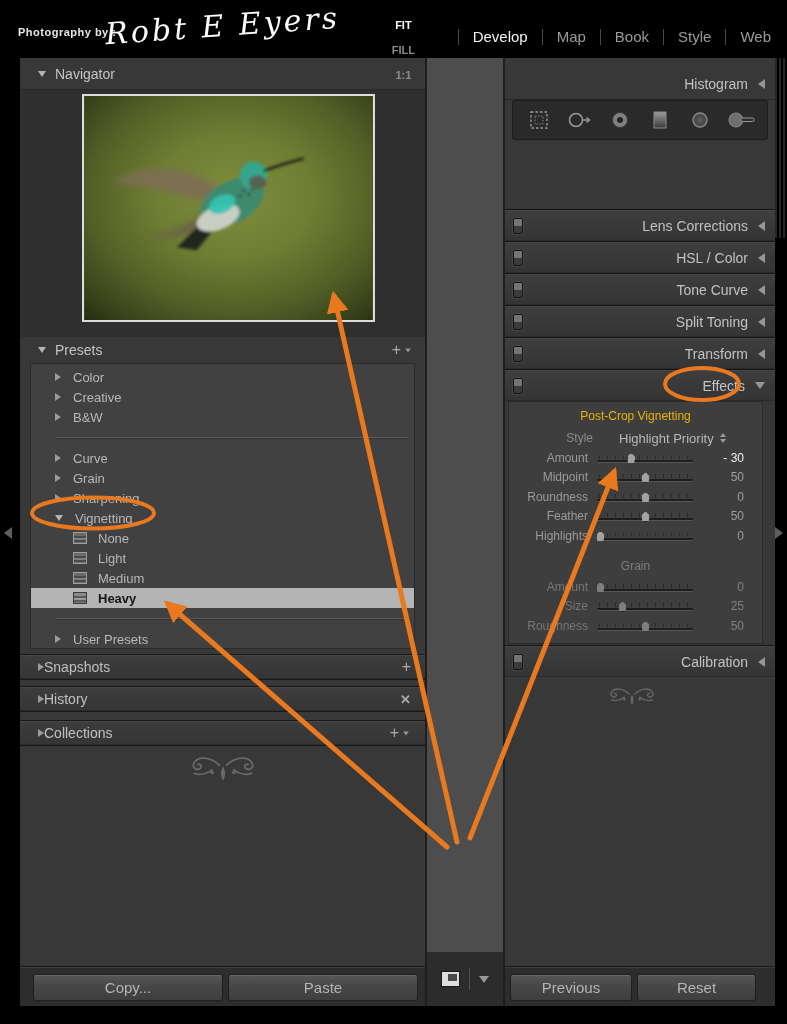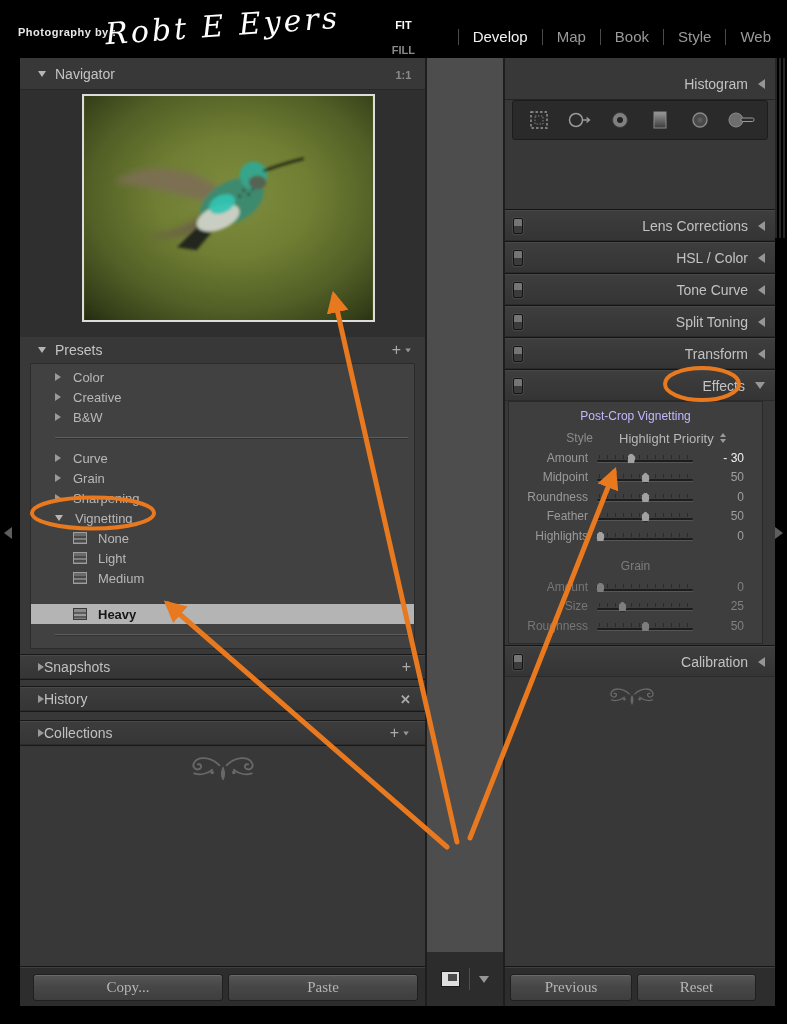--- a/index.html
+++ b/index.html
@@ -52,51 +52,51 @@
   .presets-header { position:absolute; left:0; top:279px; width:100%; height:26px; display:flex; align-items:center; padding:0 12px 0 18px; }
   .presets-title { font-size:14px; color:#c4c4c4; margin-left:9px; }
   .plus-group { margin-left:auto; display:flex; align-items:center; gap:2px; color:#ababab; font-size:16px; line-height:1; }
   .plus-group .arr-d { transform:scale(.55); }
 
   .preset-list { position:absolute; left:10px; top:305px; width:385px; height:286px; background:#414141; border:1px solid #2b2b2b; padding-top:3px; overflow:hidden; }
   .prow { height:20px; display:flex; align-items:center; padding-left:24px; font-size:13px; color:#b8b8b8; }
   .prow .lbl { margin-left:12px; }
   .prow.sub { padding-left:42px; }
   .prow.sub .lbl { margin-left:11px; }
-  .prow.selected { background:#b4b4b4; color:#161616; font-weight:bold;margin-top:16px; }
+  .prow.selected { background:#b4b4b4; color:#161616; font-weight:bold; }
   .pre-icon { display:inline-block; width:14px; height:12px; border:1px solid #9e9e9e; background:linear-gradient(#6a6a6a 0 3px,#4a4a4a 3px 5px,#7e7e7e 5px 7px,#4a4a4a 7px 9px,#6f6f6f 9px); }
   .prow.selected .pre-icon { border-color:#3c3c3c; background:linear-gradient(#8a8a8a 0 3px,#5c5c5c 3px 5px,#9a9a9a 5px 7px,#5c5c5c 7px 9px,#808080 9px); }
   .plist-divider { height:1px; background:#5d5d5d; margin:10px 6px 10px 24px; box-shadow:0 1px 0 #323232; }
 
   .mini-panel { position:absolute; left:0; width:100%; height:26px; display:flex; align-items:center; padding:0 14px 0 18px; background:linear-gradient(#3d3d3d,#353535); border-top:1px solid #181818; border-bottom:1px solid #181818; box-shadow:inset 0 1px 0 #484848, inset 0 -1px 0 #2c2c2c; }
   .mini-title { font-size:14px; color:#c0c0c0; margin-left:0; }
   .mini-action { margin-left:auto; color:#ababab; font-size:16px; line-height:1; display:flex; align-items:center; gap:2px; }
   .mini-action .arr-d { transform:scale(.55); }
   .mini-action.close { font-size:13px; font-weight:bold; }
 
   .flourish { position:absolute; opacity:.75; }
   .bottom-bar { position:absolute; left:0; top:908px; width:100%; height:40px; background:#2d2d2d; border-top:1px solid #161616; box-shadow:inset 0 1px 0 #3f3f3f; }
-  .lr-btn { position:absolute; top:7px; height:27px; background:linear-gradient(#565656,#474747 45%,#3e3e3e); border:1px solid #1f1f1f; border-radius:3px; color:#b5b5b5; font-size:15px; font-family:Liberation Serif, serif; display:flex; align-items:center; justify-content:center; box-shadow:inset 0 1px 0 rgba(255,255,255,.12); }
+  .lr-btn { position:absolute; top:7px; height:27px; background:linear-gradient(#565656,#474747 45%,#3e3e3e); border:1px solid #1f1f1f; border-radius:3px; color:#b5b5b5; font-size:15px; font-family:Liberation Sans, sans-serif; display:flex; align-items:center; justify-content:center; box-shadow:inset 0 1px 0 rgba(255,255,255,.12); }
 
   
   .vicon { width:19px; height:16px; background:#dedede; position:relative; border:1px solid #1a1a1a; }
   .vicon::after { content:''; position:absolute; top:2px; right:2px; width:9px; height:7px; background:#4a4a4a; }
   .tb-sep { width:1px; height:22px; background:#4e4e4e; }
 
   
   .hist-header { position:absolute; left:0; top:10px; width:100%; height:32px; display:flex; align-items:center; justify-content:flex-end; gap:10px; padding-right:10px; border-bottom:1px solid #242424; }
   .rp-title { font-size:14px; color:#c2c2c2; }
   .toolstrip { position:absolute; left:7px; top:42px; width:256px; height:40px; background:#2a2a2a; border:1px solid #1c1c1c; border-radius:3px; display:flex; align-items:center; justify-content:space-around; padding:0 6px; }
   .tool { width:30px; height:30px; display:flex; align-items:center; justify-content:center; }
 
   .rheader { position:absolute; left:0; width:100%; height:32px; display:flex; align-items:center; justify-content:flex-end; gap:10px; padding-right:10px; background:linear-gradient(#3e3e3e,#343434); border-top:1px solid #141414; box-shadow:inset 0 1px 0 #474747, inset 0 -1px 0 #2a2a2a; }
   .switch { position:absolute; left:8px; top:8px; width:10px; height:16px; border:1px solid #141414; border-radius:2px; background:linear-gradient(#757575 0 7px,#3b3b3b 7px); box-shadow:0 0 0 1px #464646; }
 
   .effects-box { position:absolute; left:3px; top:343px; width:255px; height:243px; background:#3e3e3e; border:1px solid #2a2a2a; }
-  .sec-label { text-align:center; font-size:12px; color:#c4b5fd; }
+  .sec-label { text-align:center; font-size:12px; color:#eab308; }
   .pcv-label { position:absolute; left:0; top:7px; width:100%; }
   .style-row { position:absolute; left:0; top:27px; width:100%; height:18px; display:flex; align-items:center; }
   .style-lbl { width:84px; text-align:right; font-size:12px; color:#8c8c8c; }
   .style-val { margin-left:26px; font-size:13px; color:#b8b8b8; display:flex; align-items:center; gap:6px; }
 
   .sliders { position:absolute; left:0; width:100%; }
   .srow { height:19.5px; display:flex; align-items:center; }
   .slabel { width:88px; text-align:right; font-size:12px; color:#9a9a9a; padding-right:9px; flex:none; }
   .strack { position:relative; width:96px; height:14px; flex:none; }
   .strack .line { position:absolute; left:0; right:0; top:9px; height:2px; background:#1d1d1d; box-shadow:0 1px 0 rgba(255,255,255,.12); border-radius:1px; }

